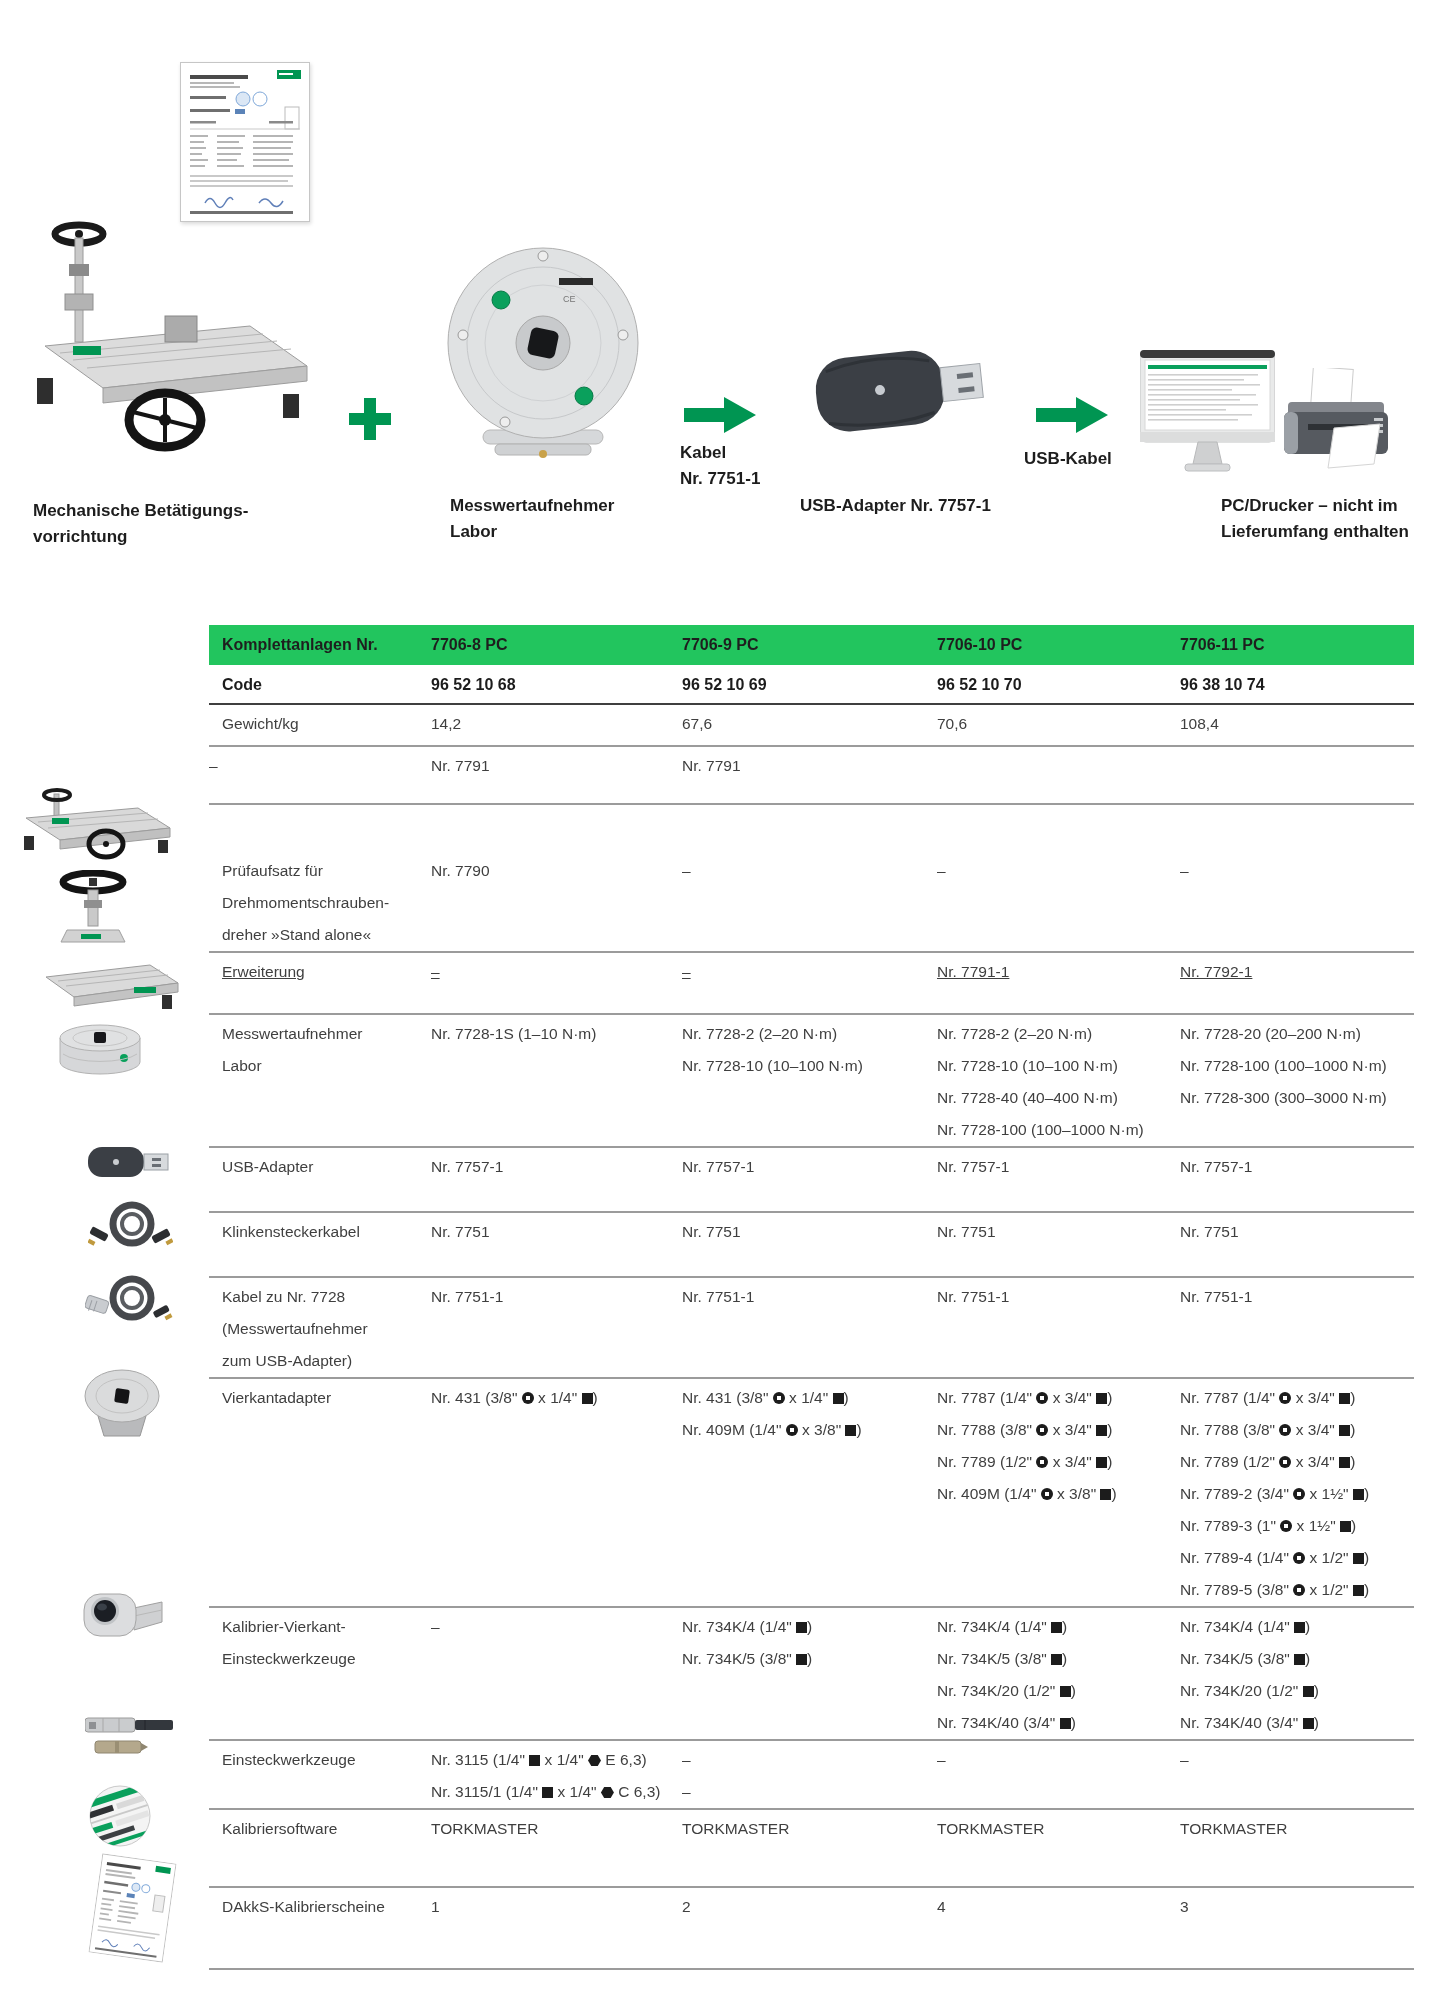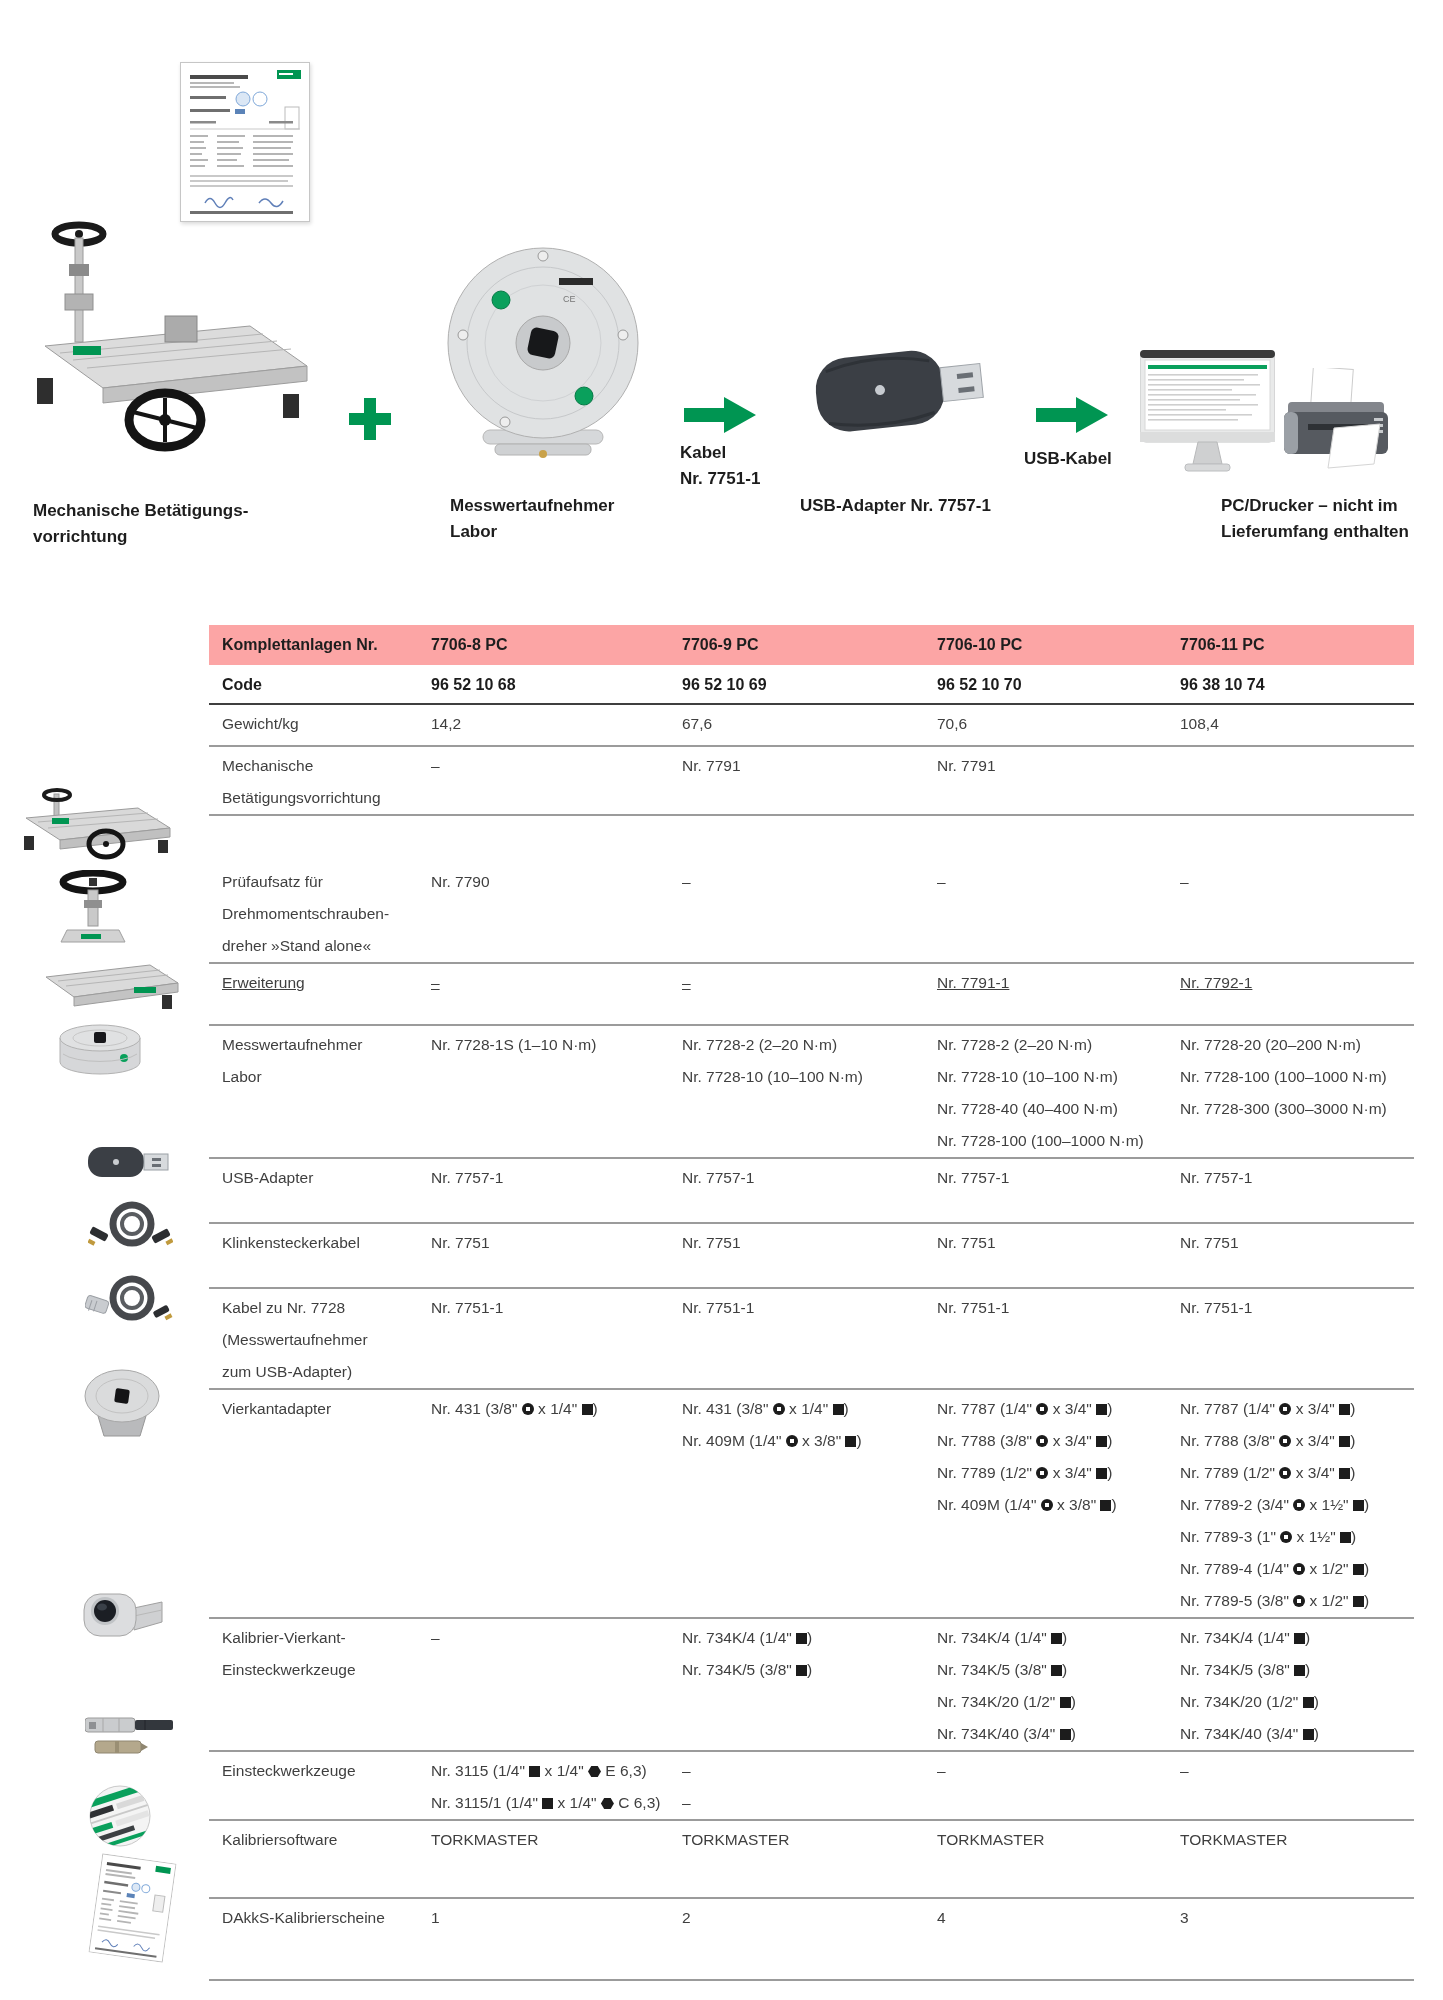--- a/index.html
+++ b/index.html
@@ -14,21 +14,21 @@
   
   .flow-label{font-size:17px;font-weight:bold;color:#1d1d1d;line-height:26px;}
 
   .plus{width:42px;height:42px;position:absolute;}
   .plus::before{content:"";position:absolute;left:15px;top:0;width:12px;height:42px;background:#009552;}
   .plus::after{content:"";position:absolute;left:0;top:15px;width:42px;height:12px;background:#009552;}
 
   
   .calib-table{position:absolute;left:209px;top:625px;width:1205px;}
   .thead,.trow{display:grid;grid-template-columns:222px 251px 255px 243px 234px;box-sizing:border-box;}
-  .thead{background:#fca5a5;height:40px;align-items:center;font-weight:bold;font-size:16px;color:#1e1e1e;}
+  .thead{background:#22c55e;height:40px;align-items:center;font-weight:bold;font-size:16px;color:#1e1e1e;}
   .trow{border-bottom:2px solid #9b9b9b;font-size:15.5px;}
   .trow.bold{border-bottom:2px solid #3f3f3f;font-weight:bold;color:#1c1c1c;font-size:16px;}
   .tcell{white-space:nowrap;padding-top:3px;}
   .tcell > div{line-height:32px;}
   .trow.bold .tcell > div{line-height:34px;}
   .tlabel{padding-left:13px;}
   .thead .tcell{padding-top:0;}
 
   
   .sym{display:inline-block;vertical-align:-1px;position:relative;}
@@ -432,24 +432,20 @@
             <div>67,6</div>
           </div>
           <div class="tcell">
             <div>70,6</div>
           </div>
           <div class="tcell">
             <div>108,4</div>
           </div>
         </div>
         <div class="trow" style="min-height: 58px;">
-          <div class="tcell tlabel">
-            <div>Mechanische</div>
-            <div>Betätigungsvorrichtung</div>
-          </div>
           <div class="tcell">
             <div>–</div>
           </div>
           <div class="tcell">
             <div>Nr. 7791</div>
           </div>
           <div class="tcell">
             <div>Nr. 7791</div>
           </div>
         </div>

